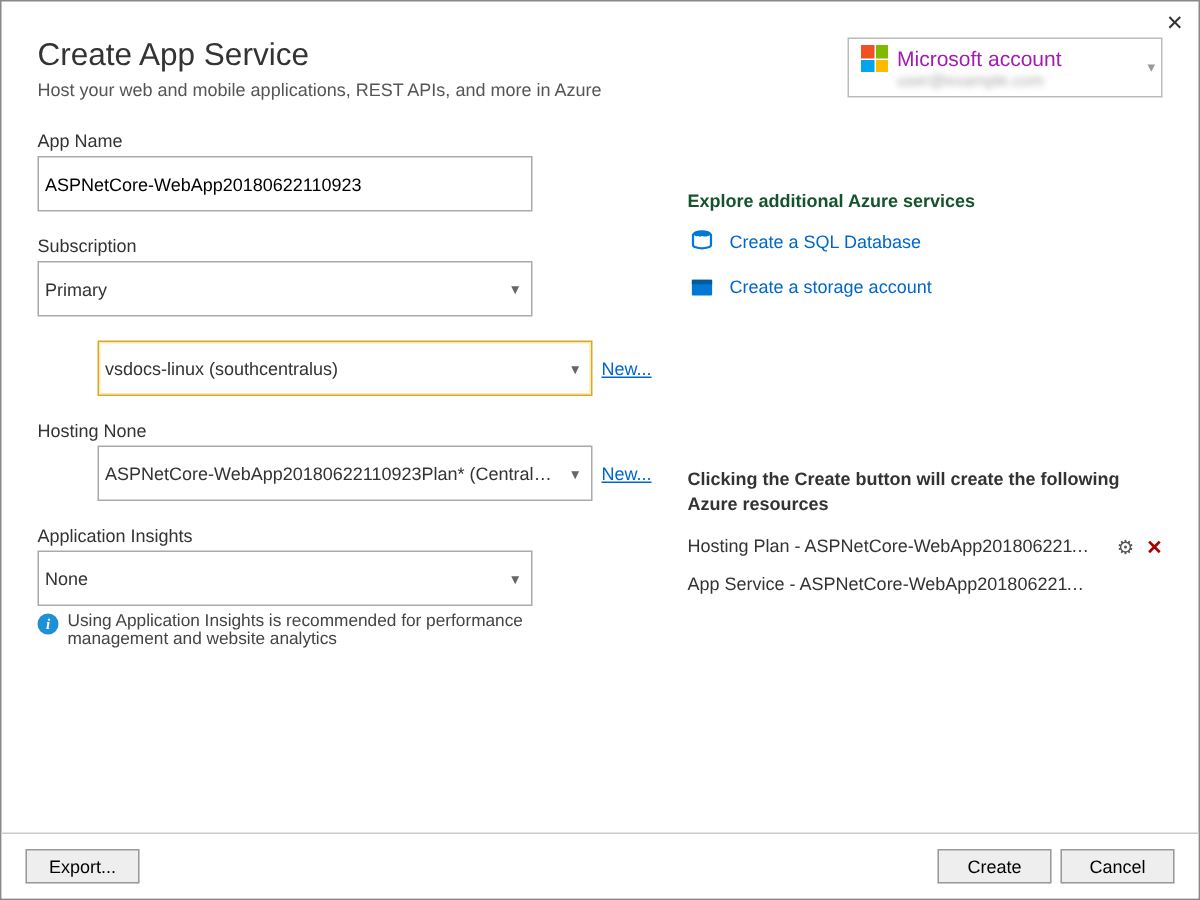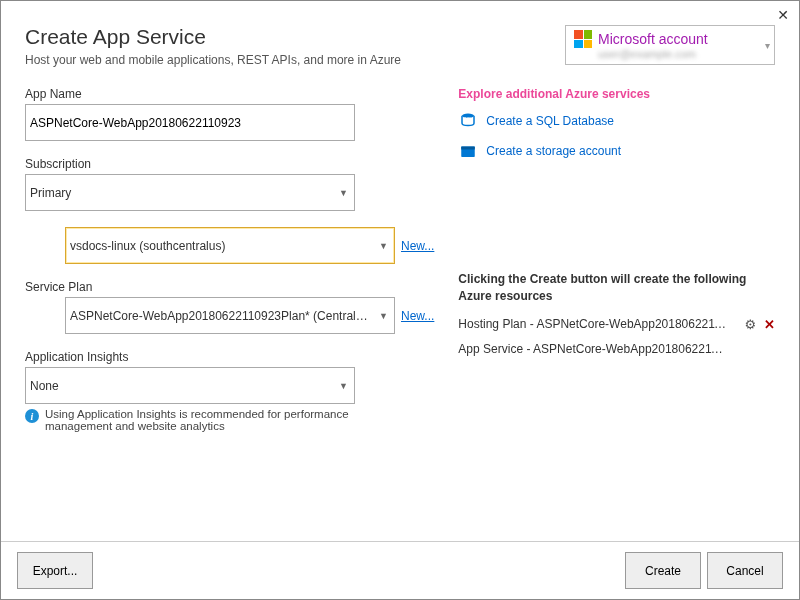--- a/index.html
+++ b/index.html
@@ -142,22 +142,23 @@
     align-items: center;
     justify-content: center;
     flex-shrink: 0;
     margin-top: 1px;
     font-style: italic;
     font-family: Georgia, serif;
   }
   .right-heading {
     font-size: 12px;
     font-weight: 600;
-    color: #ec4899;
+    color: #14532d;
     margin-bottom: 10px;
+    margin-top: 40px;
   }
   .svc-link {
     display: flex;
     align-items: center;
     gap: 8px;
     margin-bottom: 10px;
   }
   .svc-link a {
     color: #0066cc;
     text-decoration: none;
@@ -201,21 +202,21 @@
     position: absolute;
     bottom: 0; left: 0; right: 0;
     border-top: 1px solid #ccc;
     padding: 10px 16px;
     display: flex;
     justify-content: space-between;
     background: #fff;
   }
   .btn {
     min-width: 76px;
-    height: 37px;
+    height: 23px;
     border: 1px solid #999;
     background: #eee;
     font-size: 12px;
     cursor: pointer;
     padding: 0 10px;
   }
   .right-btns { display:flex; gap:6px; }
 </style>
 </head>
 <body>
@@ -262,21 +263,21 @@
       <div class="row-with-link">
         <div class="combo highlight">
           <span>vsdocs-linux (southcentralus)</span>
           <span class="caret">▼</span>
         </div>
         <span class="link">New...</span>
       </div>
     </div>
 
     <div class="field-group">
-      <label class="field-label">Service Plan</label>
+      <label class="field-label">Hosting None</label>
       <div class="row-with-link">
         <div class="combo">
           <span style="white-space:nowrap;overflow:hidden;text-overflow:ellipsis;max-width:300px;">ASPNetCore-WebApp20180622110923Plan* (Central US, S1)</span>
           <span class="caret">▼</span>
         </div>
         <span class="link">New...</span>
       </div>
     </div>
 
     <div class="field-group">

